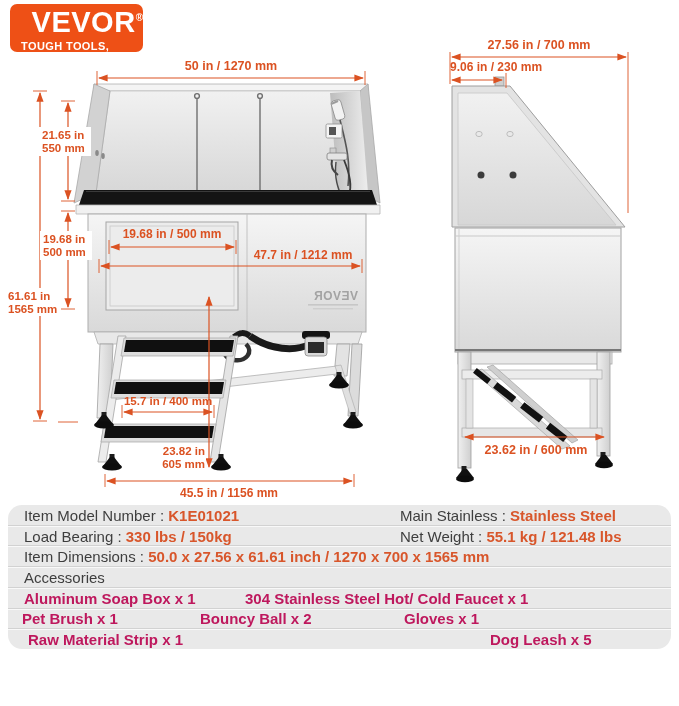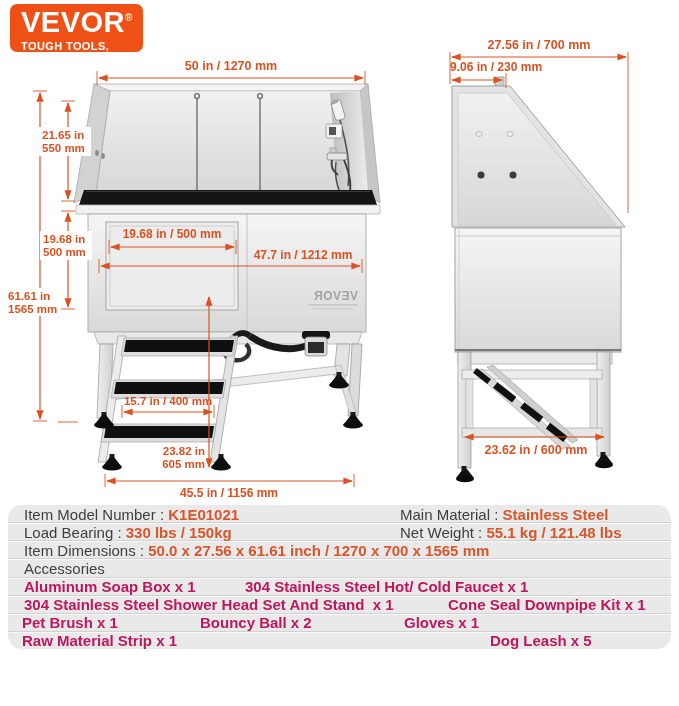--- a/index.html
+++ b/index.html
@@ -1,21 +1,21 @@
 <!DOCTYPE html>
 <html><head>
 <meta charset="utf-8">
 <style>
   html,body{margin:0;padding:0;background:#fff;}
   .page{position:relative;width:679px;height:706px;background:#fff;overflow:hidden;
         font-family:"Liberation Sans", sans-serif;}
   
   .logo{position:absolute;left:10px;top:4px;width:133px;height:48px;background:#EE5016;
         border-radius:7px;color:#fff;box-sizing:border-box;padding:4px 0 0 11px;}
-  .logo-word{font-size:29px;font-weight:900;line-height:1;letter-spacing:.5px;}
+  .logo-word{font-size:29px;font-weight:900;line-height:1;letter-spacing:.5px;text-align:right;}
   .logo-word .reg{font-size:10px;font-weight:700;vertical-align:super;letter-spacing:0;}
   .logo-tagline{font-size:11px;font-weight:bold;letter-spacing:.4px;margin-top:3px;}
   
   .drawing{position:absolute;left:0;top:0;width:679px;height:505px;}
   text.dim{fill:#DB5222;font-weight:bold;font-family:"Liberation Sans",sans-serif;}
   .dl{stroke:#DB5222;stroke-width:1.2;fill:none;}
   .ext{stroke:#DB5222;stroke-width:.9;fill:none;}
   
   .spec-table{position:absolute;left:8px;top:505px;width:663px;height:144px;
               background:#E9E9E9;border-radius:14px;display:flex;flex-direction:column;
@@ -283,43 +283,39 @@
       <line class="dl" x1="452" y1="80" x2="502" y2="80" marker-start="url(#ah)" marker-end="url(#ah)"></line>
 
       <line class="dl" x1="465" y1="437" x2="604" y2="437" marker-start="url(#ah)" marker-end="url(#ah)"></line>
       <text class="dim" x="536" y="454" font-size="12.5" text-anchor="middle">23.62 in / 600 mm</text>
     </g>
   </svg>
 
   <div class="spec-table">
     <div class="srow">
       <span class="cell" style="left:16px"><span class="lbl">Item Model Number :</span><span class="lbl"> </span><span class="val">K1E01021</span></span>
-      <span class="cell" style="left:392px"><span class="lbl">Main Material :</span><span class="lbl"> </span><span class="val">Stainless Steel</span></span>
+      <span class="cell" style="left:392px"><span class="lbl">Main Stainless :</span><span class="lbl"> </span><span class="val">Stainless Steel</span></span>
     </div>
     <div class="srow">
       <span class="cell" style="left:16px"><span class="lbl">Load Bearing :</span><span class="lbl"> </span><span class="val">330 lbs / 150kg</span></span>
       <span class="cell" style="left:392px"><span class="lbl">Net Weight :</span><span class="lbl"> </span><span class="val">55.1 kg / 121.48 lbs</span></span>
     </div>
     <div class="srow">
       <span class="cell" style="left:16px"><span class="lbl">Item Dimensions :</span><span class="lbl"> </span><span class="val">50.0 x 27.56 x 61.61 inch / 1270 x 700 x 1565 mm</span></span>
     </div>
     <div class="srow">
       <span class="cell lbl" style="left:16px">Accessories</span>
     </div>
     <div class="srow">
       <span class="cell acc" style="left:16px">Aluminum Soap Box x 1</span>
       <span class="cell acc" style="left:237px">304 Stainless Steel Hot/ Cold Faucet x 1</span>
-    </div>
-    <div class="srow">
-      <span class="cell acc" style="left:16px">304 Stainless Steel Shower Head Set And Stand  x 1</span>
-      <span class="cell acc" style="left:440px">Cone Seal Downpipe Kit x 1</span>
     </div>
     <div class="srow">
       <span class="cell acc" style="left:14px">Pet Brush x 1</span>
       <span class="cell acc" style="left:192px">Bouncy Ball x 2</span>
       <span class="cell acc" style="left:396px">Gloves x 1</span>
     </div>
     <div class="srow">
-      <span class="cell acc" style="left:14px">Raw Material Strip x 1</span>
+      <span class="cell acc" style="left:20px">Raw Material Strip x 1</span>
       <span class="cell acc" style="left:482px">Dog Leash x 5</span>
     </div>
   </div>
 </div>
 
 </body></html>

